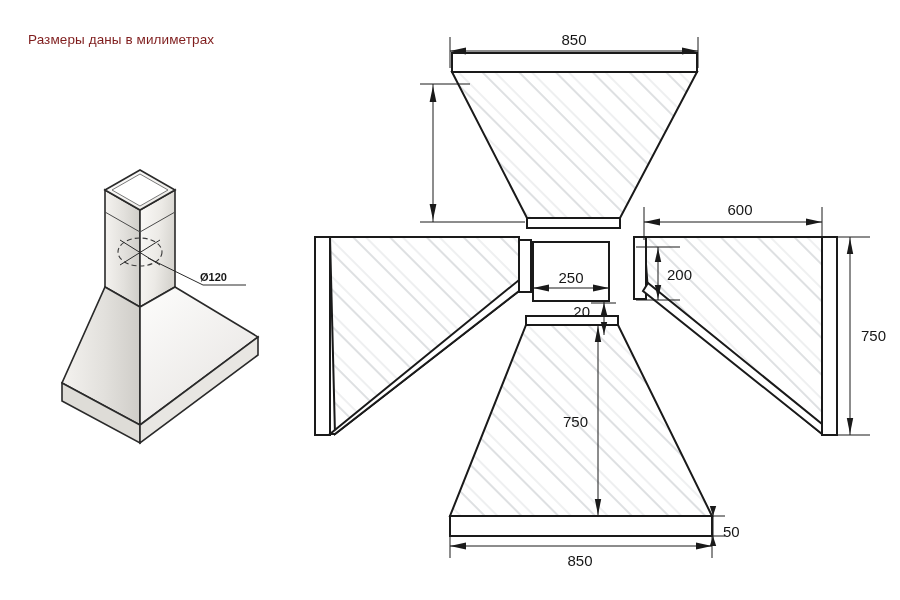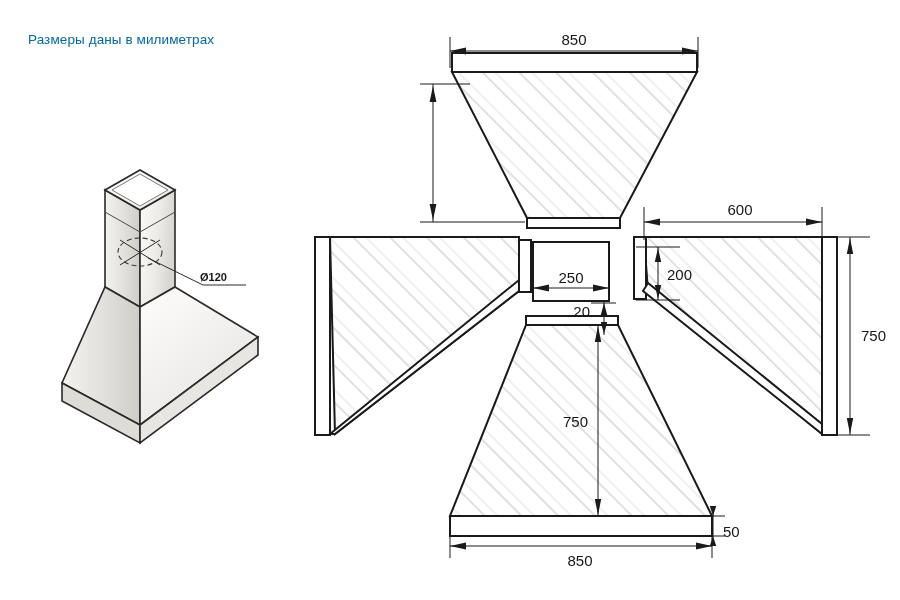--- a/index.html
+++ b/index.html
@@ -20,21 +20,21 @@
     left: 0; top: 0;
     width: 900px;
     height: 600px;
     background: #ffffff;
   }
   .note-text {
     position: absolute;
     left: 28px;
     top: 32px;
     font-size: 13.5px;
-    color: #0369a1;
+    color: #7f1d1d;
     font-family: "Liberation Sans", sans-serif;
     white-space: nowrap;
     letter-spacing: 0.1px;
   }
   svg.layer {
     position: absolute;
     left: 0; top: 0;
     width: 900px;
     height: 600px;
     display: block;

